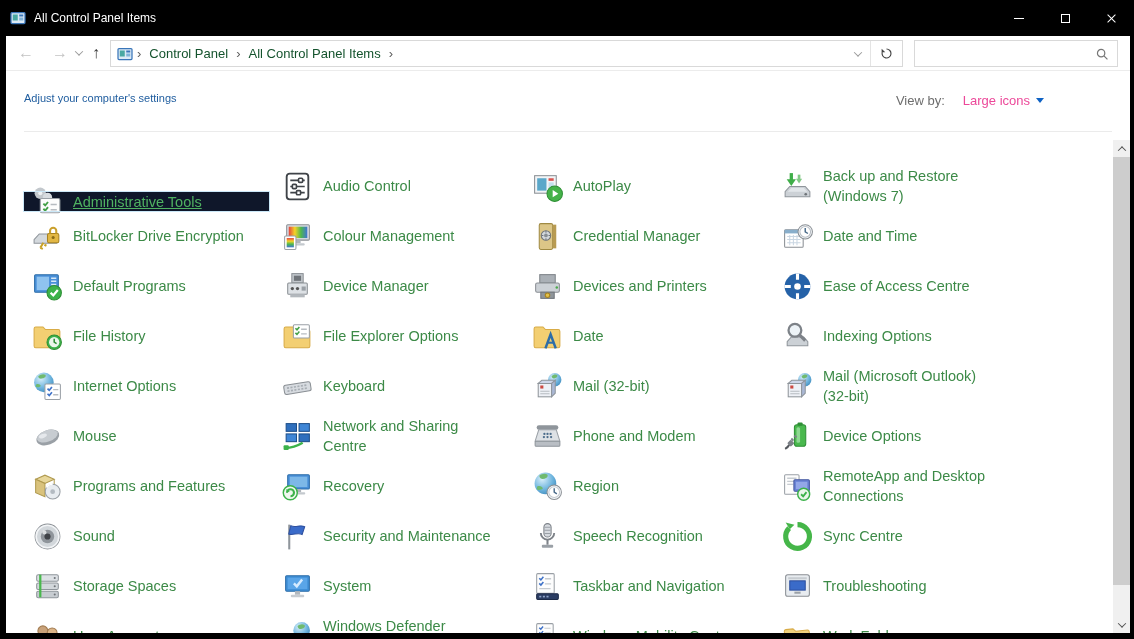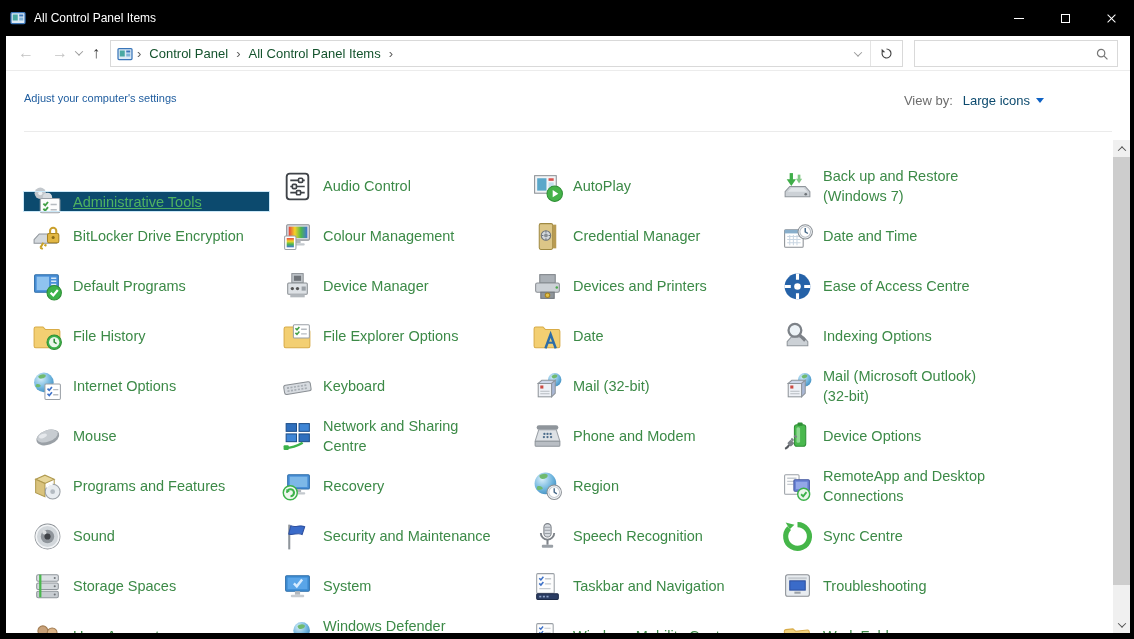--- a/index.html
+++ b/index.html
@@ -41,33 +41,33 @@
   .refresh-btn svg { width:13px; height:13px; }
 
   .searchbox { position:absolute; left:908px; top:4px; width:204px; height:27px; border:1px solid #d9d9d9; background:#fff; display:flex; align-items:center; }
   .searchbox input { flex:1; border:none; outline:none; font-size:12px; height:100%; padding:0 6px; font-family:"Liberation Sans",sans-serif; }
   .searchbox .mag { width:14px; height:14px; margin-right:8px; flex:0 0 auto; }
 
   
   .page-header { position:absolute; left:18px; top:56px; font-size:11px; color:#1e5c9e; }
   .viewby { position:absolute; right:86px; top:57px; font-size:13px; display:flex; align-items:center; }
   .viewby .vb-label { color:#6d6d6d; margin-right:10px; }
-  .viewby .vb-value { color:#0c4a6e; cursor:default; }
+  .viewby .vb-value { color:#ec4899; cursor:default;margin-left:8px; }
   .vb-caret { width:0; height:0; border-left:4px solid transparent; border-right:4px solid transparent; border-top:5px solid #0f62c4; margin-left:6px; }
 
   .hsep { position:absolute; left:18px; top:95px; width:calc(100% - 36px); height:1px; background:#ebebeb; }
 
   
   .content { position:absolute; left:0; top:104px; width:1107px; height:493px; overflow:hidden; }
   .grid { display:grid; grid-template-columns:repeat(4,250px); grid-auto-rows:50px; padding:21px 0 0 18px; }
   .tile { display:flex; align-items:center; width:245px; padding-left:7px; cursor:default; }
   .tile-icon { width:33px; height:33px; flex:0 0 auto; margin-right:9px; }
   .tile-icon svg { width:33px; height:33px; display:block; }
   .tile-label { font-size:14.5px; line-height:20px; color:#3c8a47; white-space:pre; }
-  .tile.hover { background:#0c4a6e; outline:1px solid #cbe8f8;margin-top:31px; }
+  .tile.hover { background:#0f172a; outline:1px solid #cbe8f8;margin-top:31px; }
   .tile.hover .tile-label { color:#4fb261; text-decoration:underline; }
   .tile:nth-child(38) .tile-label { transform:translateY(-10px); }
 
   
   .scrollbar { position:absolute; right:0; top:104px; width:17px; height:493px; background:#f0f0f0; }
   .sb-btn { position:absolute; left:0; width:17px; height:17px; background:#f0f0f0; display:flex; align-items:center; justify-content:center; }
   .sb-up { top:0; } .sb-down { bottom:0; }
   .sb-chev { width:6px; height:6px; border-left:1.4px solid #515151; border-top:1.4px solid #515151; }
   .sb-up .sb-chev { transform:rotate(45deg) translate(1px,1px); }
   .sb-down .sb-chev { transform:rotate(-135deg) translate(1px,1px); }

